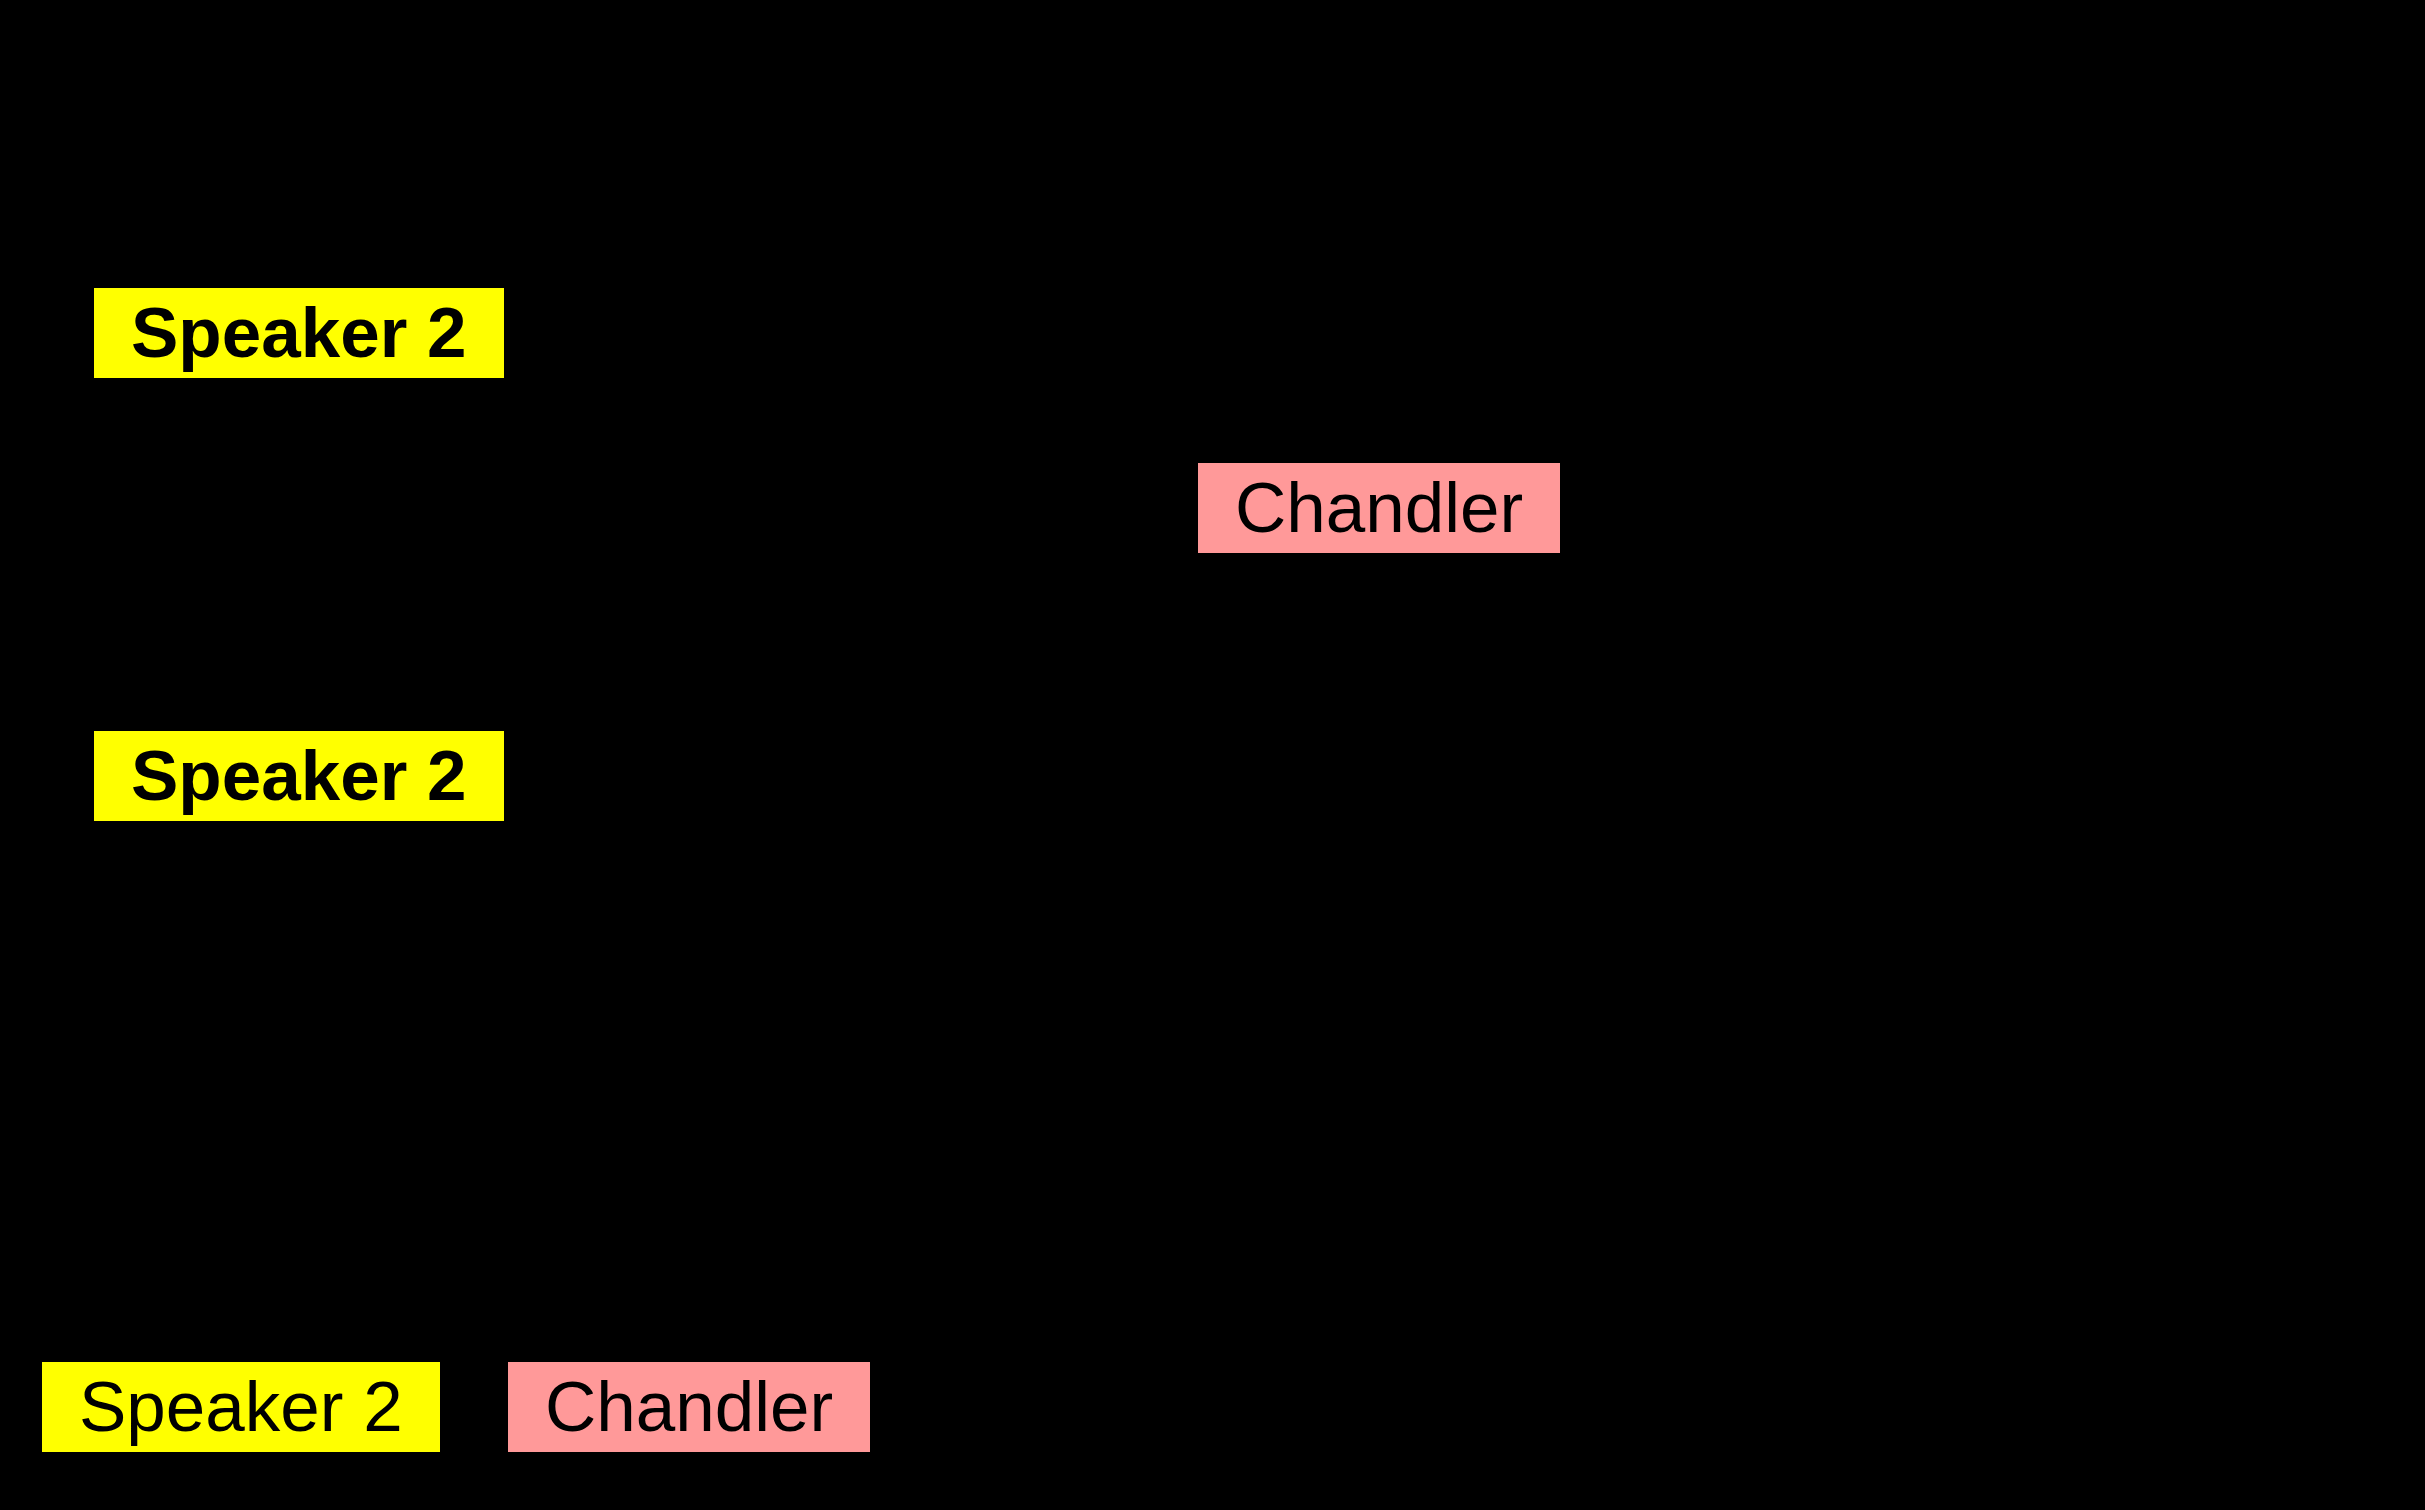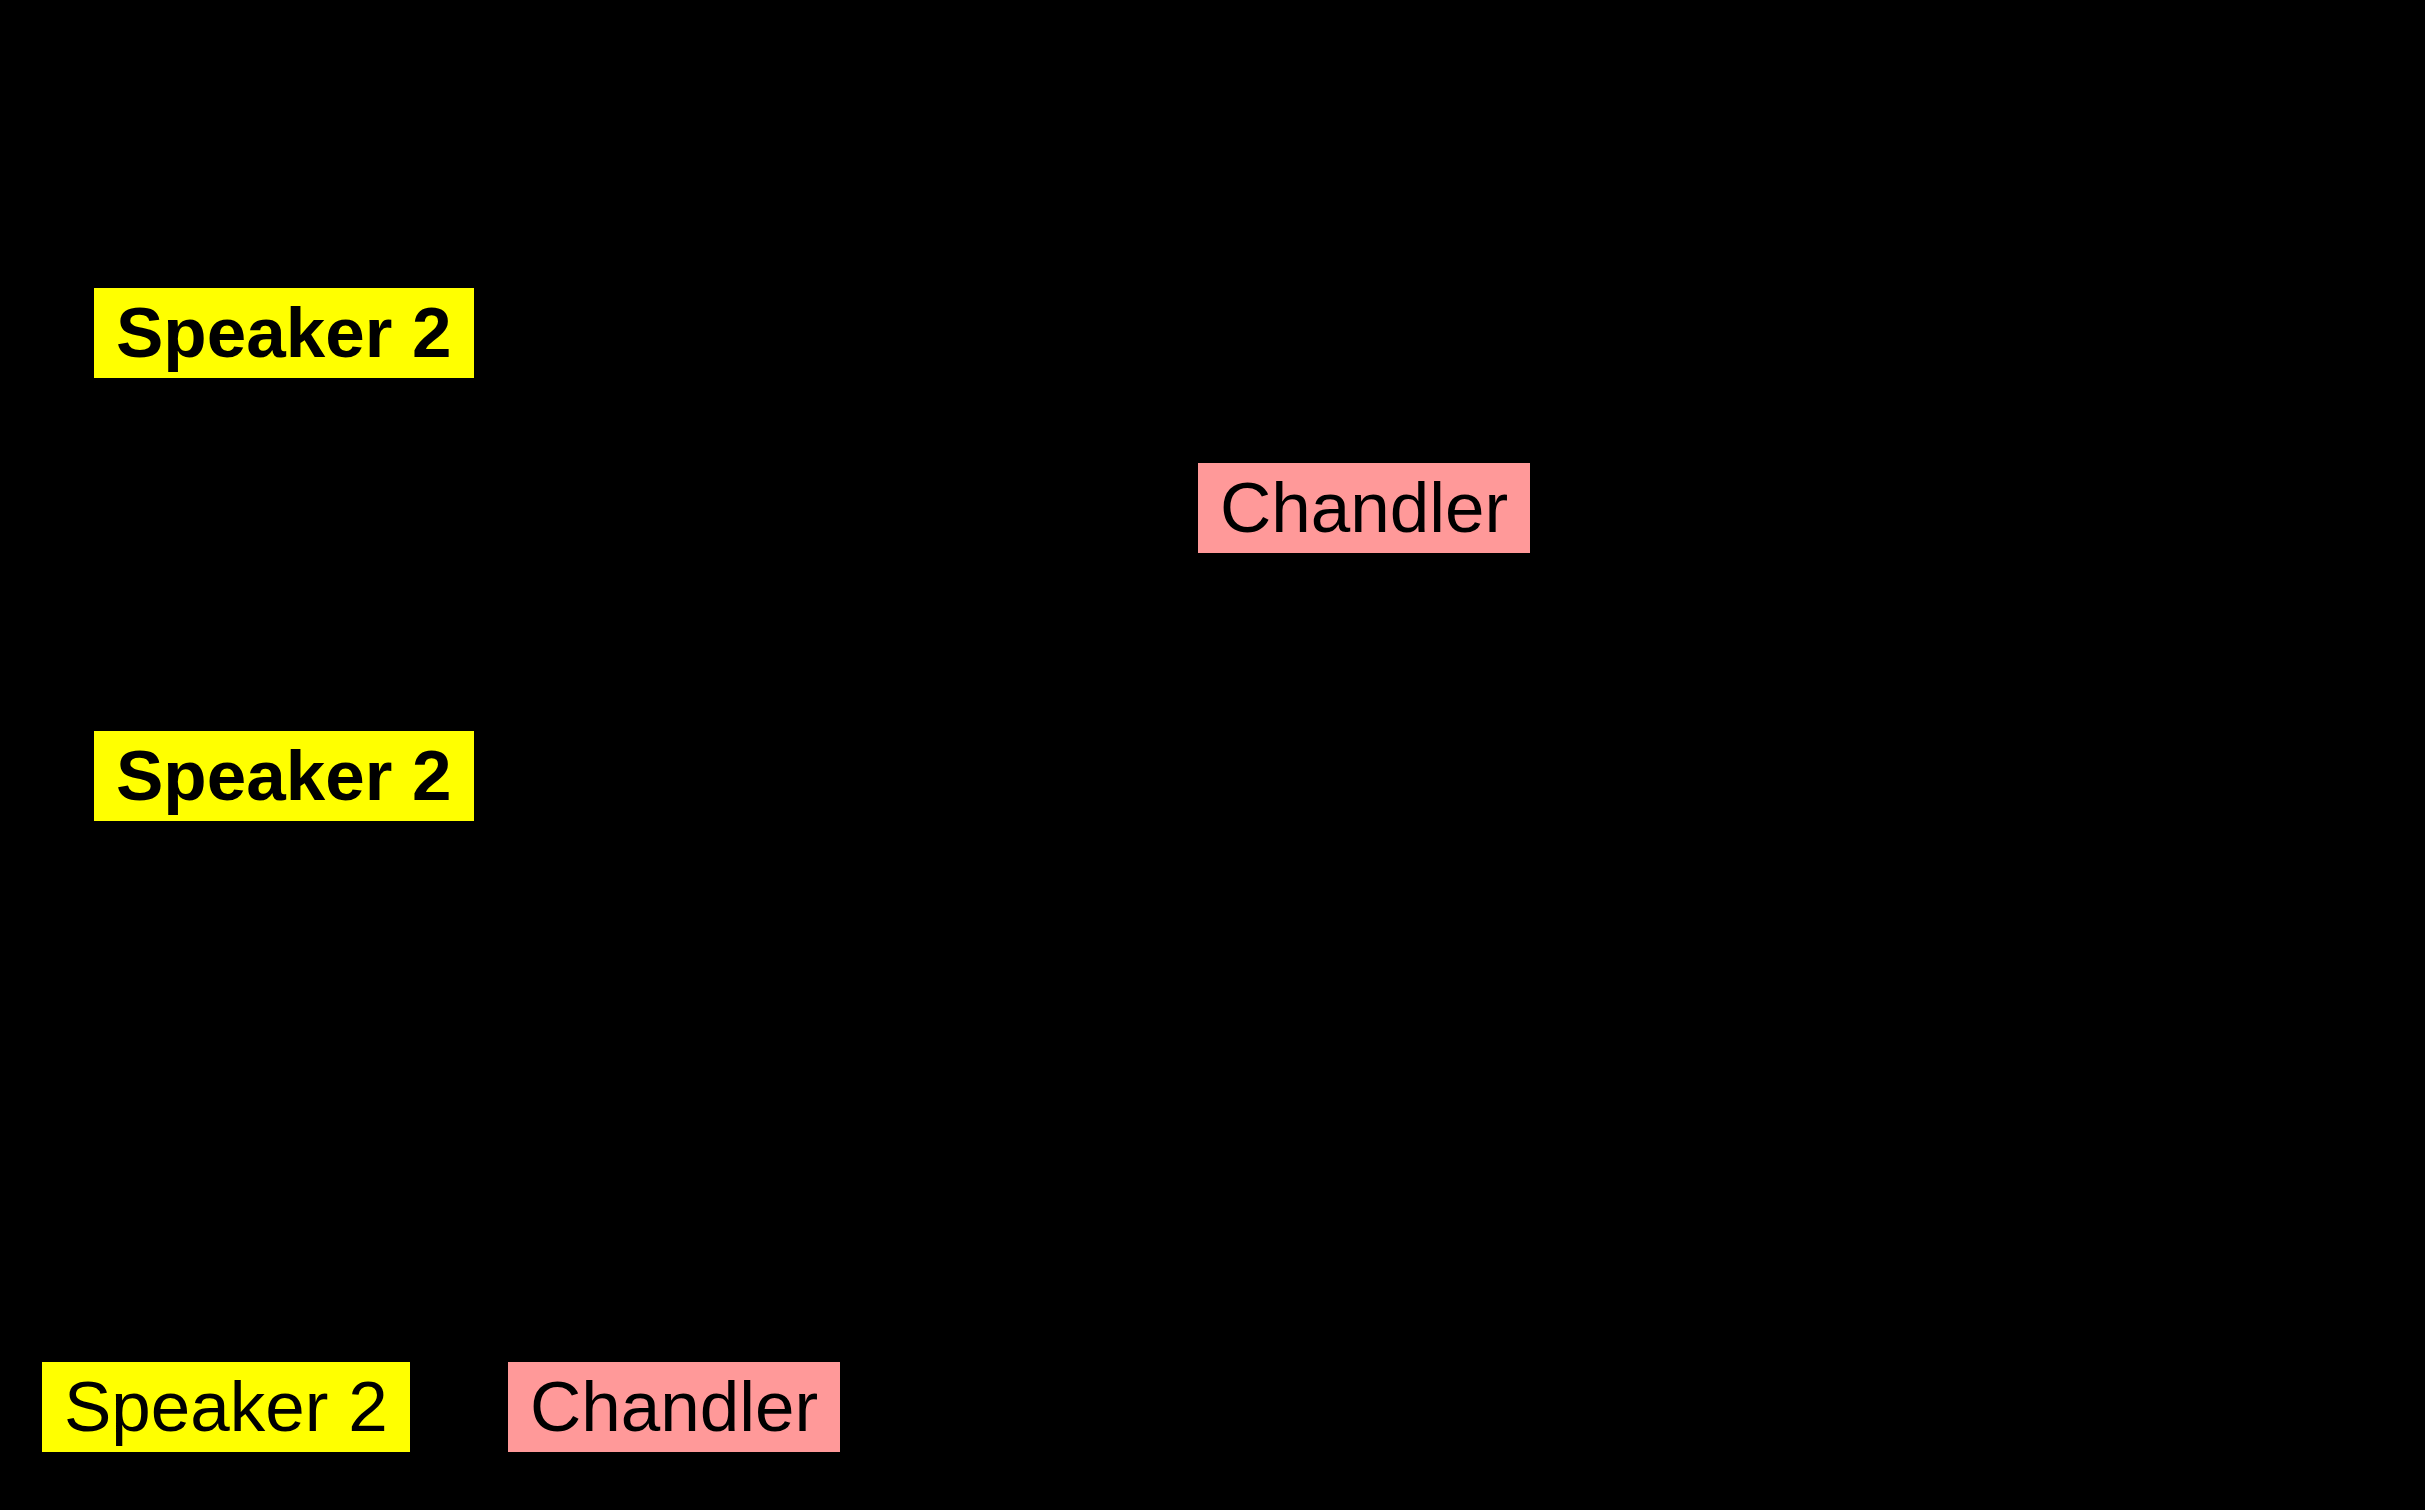--- a/index.html
+++ b/index.html
@@ -20,21 +20,21 @@
     width: 2426px;
     height: 1511px;
     background: #000000;
   }
   .hl {
     position: absolute;
     display: inline-block;
     font-size: 71px;
     line-height: 90px;
     height: 90px;
-    padding: 0 22px;
+    padding: 0 37px;
     color: #000000;
     white-space: nowrap;
   }
   .hl.pos-1 { left: 94px;  top: 288px;  }
   .hl.pos-2 { left: 1198px; top: 463px;  }
   .hl.pos-3 { left: 94px;  top: 731px; }
   .hl.pos-4 { left: 42px;   top: 1362px; }
   .hl.pos-5 { left: 508px;  top: 1362px; }
 </style>
 </head>

